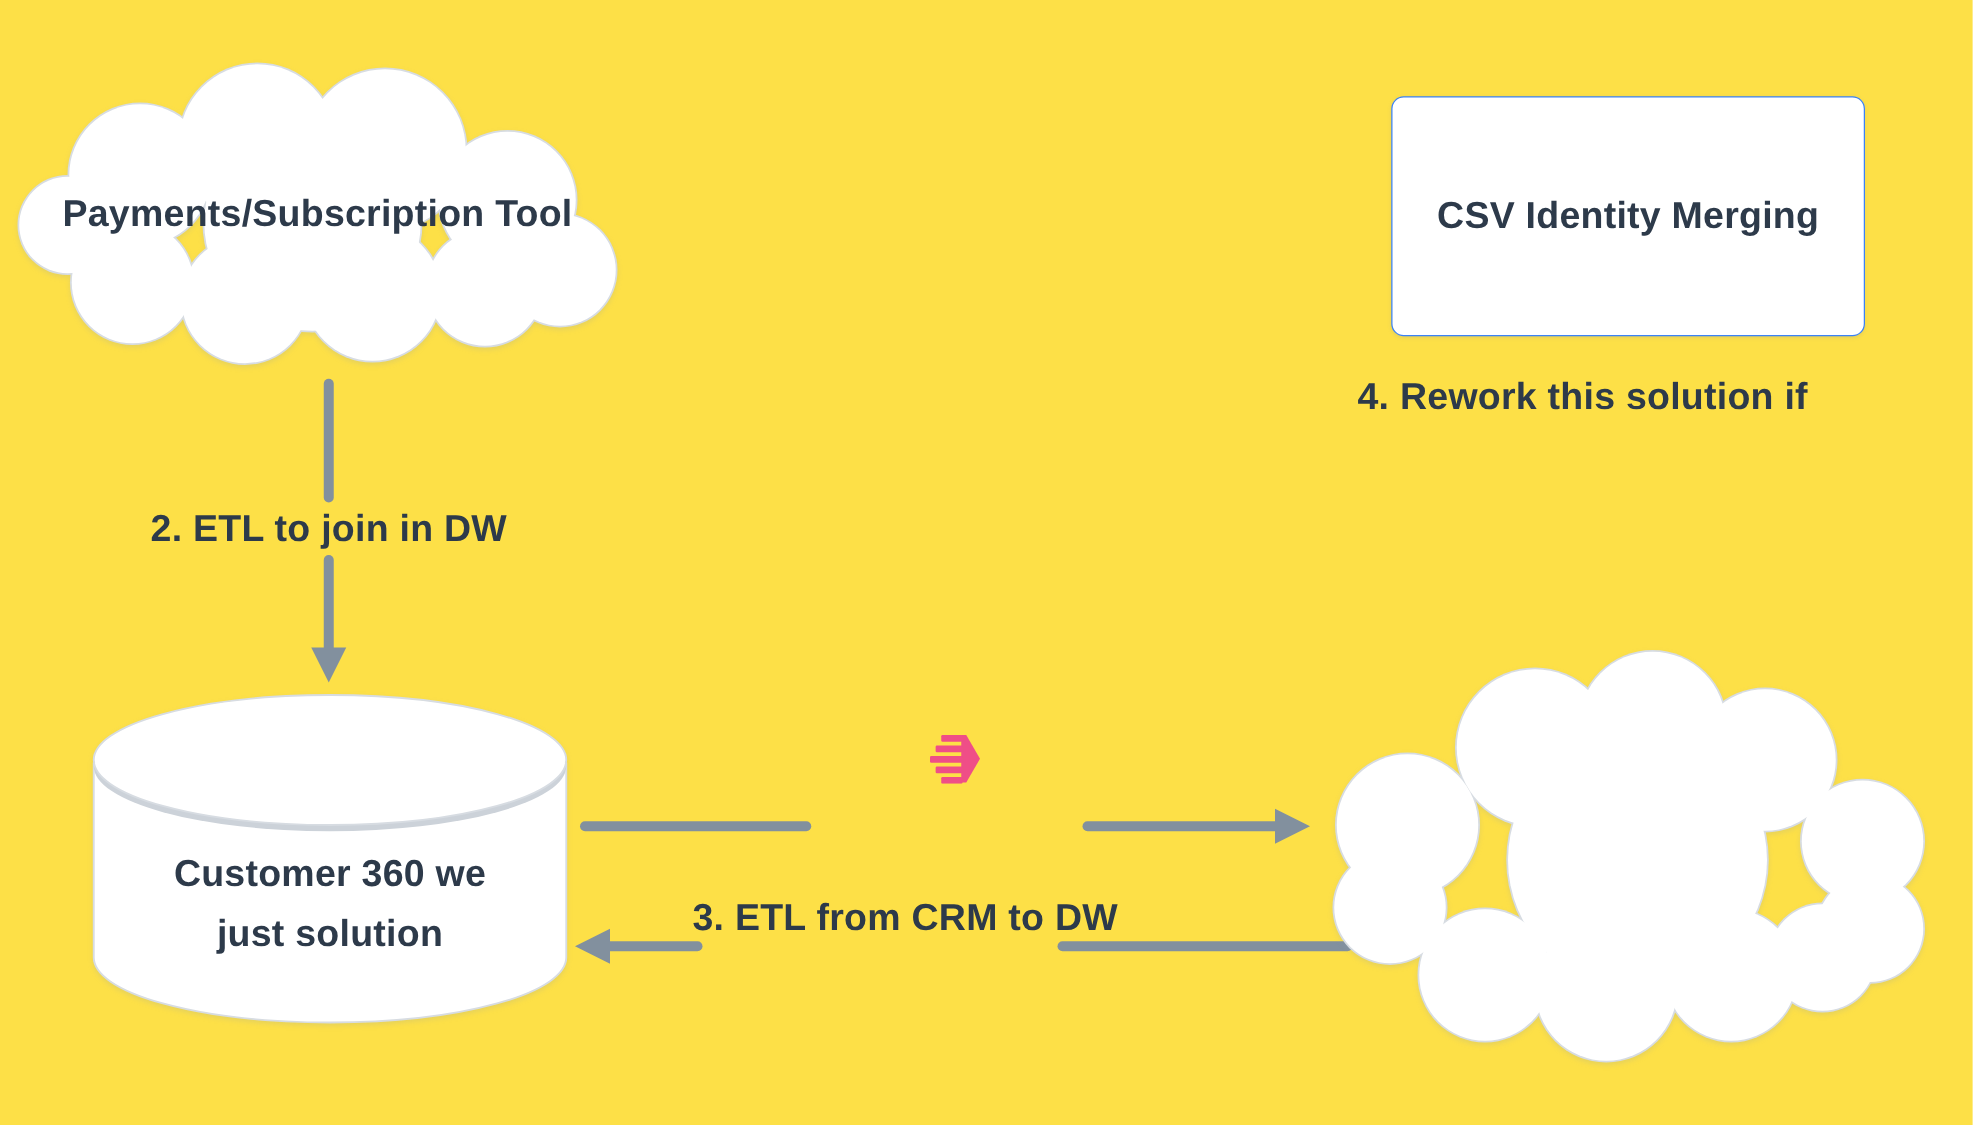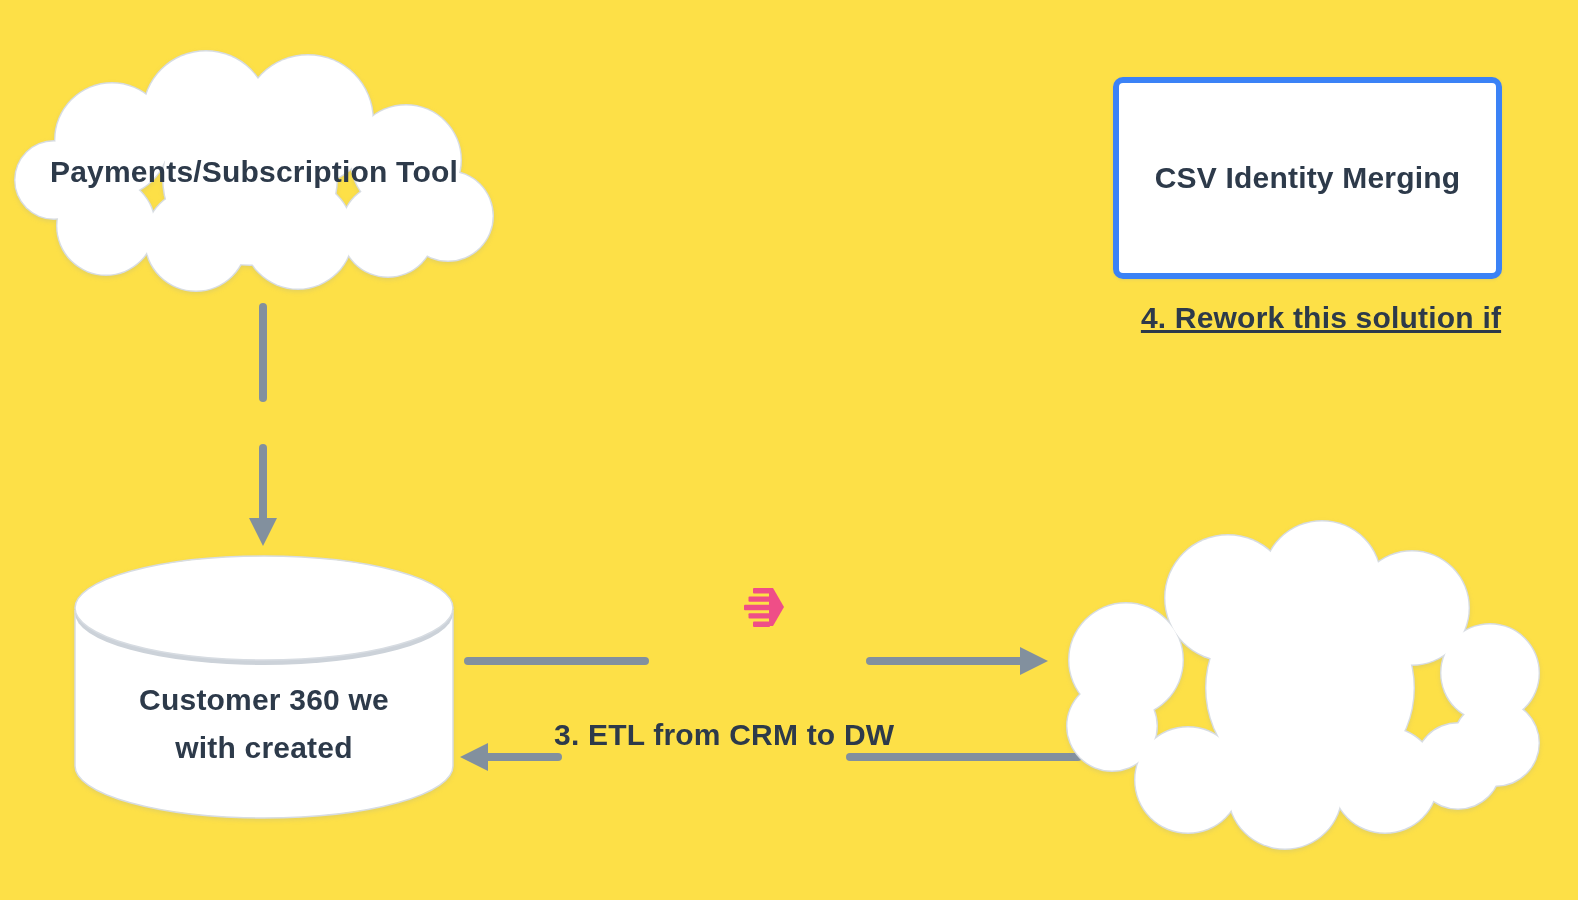--- a/index.html
+++ b/index.html
@@ -14,26 +14,26 @@
   .arrow  { position:absolute; z-index:1; }
   .label {
     position:absolute; z-index:5;
     color:#2d3a4a;
     font-size:30px; font-weight:600; line-height:34px;
     text-align:center; letter-spacing:0.2px;
     white-space:nowrap;
   }
   .label .line { display:block; }
   .multiline { line-height:48px;text-align:center; }
-  .note { text-align:center; line-height:48px;text-decoration:underline; }
+  .note { text-align:left; line-height:48px; }
   .card {
     position:absolute; z-index:2;
     left:1113px; top:77px; width:377px; height:190px;
     background:#ffffff;
-    border:6px solid #3b82f6;
+    border:1px solid #3b82f6;
     border-radius:10px;
     box-shadow:0 1px 3px rgba(141,156,175,0.22);
     display:flex; align-items:center; justify-content:center;
   }
   .card .label { position:static; }
   .cloud-svg, .db-svg { filter:drop-shadow(0 2px 2px rgba(141,156,175,0.20)); }
   .logo { position:absolute; z-index:5; }
 </style>
 </head>
 <body>
@@ -78,29 +78,30 @@
     <span class="line">4. Rework this solution if</span>
   </div>
 
   <svg class="arrow" style="left:235px; top:300px;" width="60" height="255" viewBox="0 0 60 255">
     <g stroke="#82909e" stroke-width="8" stroke-linecap="round">
       <line x1="28" y1="7" x2="28" y2="98"></line>
       <line x1="28" y1="148" x2="28" y2="218"></line>
     </g>
     <polygon points="14,218 42,218 28,246" fill="#82909e"></polygon>
   </svg>
+  <div class="label" style="left:88px; top:407px; width:350px;">2. ETL to join in DW</div>
 
   <svg class="shape db-svg" style="left:72px; top:552px;" width="384" height="270" viewBox="0 0 384 270">
     <path d="M3,58 L3,214 A189,52 0 0 0 381,214 L381,58" fill="#ffffff" stroke="#d7dce2" stroke-width="1.5"></path>
     <ellipse cx="192" cy="61" rx="189" ry="52" fill="#ccd2d9"></ellipse>
     <ellipse cx="192" cy="56" rx="189" ry="52" fill="#ffffff" stroke="#d7dce2" stroke-width="1.5"></ellipse>
   </svg>
   <div class="label multiline" style="left:72px; top:676px; width:384px;">
     <span class="line">Customer 360 we</span>
-    <span class="line">with created</span>
+    <span class="line">just solution</span>
   </div>
 
   <svg class="arrow" style="left:460px; top:643px;" width="610" height="40" viewBox="0 0 610 40">
     <g stroke="#82909e" stroke-width="8" stroke-linecap="round">
       <line x1="8" y1="18" x2="185" y2="18"></line>
       <line x1="410" y1="18" x2="560" y2="18"></line>
     </g>
     <polygon points="560,4 560,32 588,18" fill="#82909e"></polygon>
   </svg>
 

